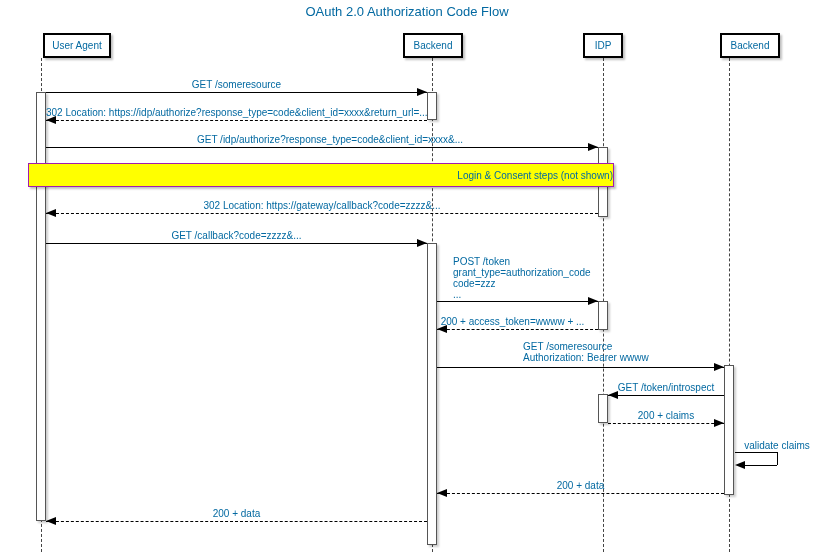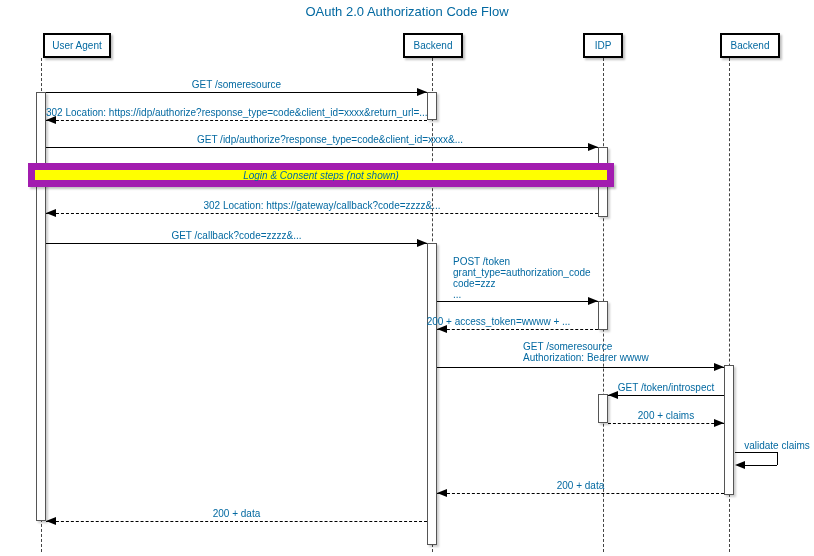--- a/index.html
+++ b/index.html
@@ -23,22 +23,22 @@
   .line.solid{border-top:1px solid #000;}
   .line.dashed{border-top:1px dashed #000;}
   .vline{position:absolute;width:0;border-left:1px solid #000;z-index:4;}
   .arr-r{position:absolute;width:0;height:0;border-top:4px solid transparent;
     border-bottom:4px solid transparent;border-left:10px solid #000;z-index:5;}
   .arr-l{position:absolute;width:0;height:0;border-top:4px solid transparent;
     border-bottom:4px solid transparent;border-right:10px solid #000;z-index:5;}
   .lbl{position:absolute;font-size:10px;text-align:center;white-space:nowrap;z-index:5;line-height:11px;}
   .lbl-block{position:absolute;font-size:10px;text-align:left;white-space:nowrap;z-index:5;line-height:11px;}
   .note{
-    position:absolute;border:7px solid #a21caf;box-shadow:2px 2px 2px rgba(0,0,0,0.25);
-    display:flex;align-items:center;justify-content:center;font-size:10px;z-index:6;box-sizing:border-box;font-style:italic;
+    position:absolute;border:1px solid #a21caf;box-shadow:2px 2px 2px rgba(0,0,0,0.25);
+    display:flex;align-items:center;justify-content:flex-end;font-size:10px;z-index:6;box-sizing:border-box;
   }
 </style>
 </head>
 <body>
 
 <div id="canvas">
 
   <div class="title">OAuth 2.0 Authorization Code Flow</div>
 
   <div class="lifeline" style="left:41px;top:58px;height:494px;"></div>
@@ -93,21 +93,21 @@
 
   <div class="lbl-block" style="left:453px;top:256px;">
     <div>POST /token</div>
     <div>grant_type=authorization_code</div>
     <div>code=zzz</div>
     <div>...</div>
   </div>
   <div class="line solid" style="left:437px;top:301px;width:161px;"></div>
   <div class="arr-r" style="left:588px;top:297px;"></div>
 
-  <div class="lbl" style="left:418px;top:316px;width:161px;">200 + access_token=wwww + ...</div>
+  <div class="lbl" style="left:432px;top:316px;width:161px;">200 + access_token=wwww + ...</div>
   <div class="line dashed" style="left:437px;top:329px;width:161px;"></div>
   <div class="arr-l" style="left:437px;top:325px;"></div>
 
   <div class="lbl-block" style="left:523px;top:341px;">
     <div>GET /someresource</div>
     <div>Authorization: Bearer wwww</div>
   </div>
   <div class="line solid" style="left:437px;top:367px;width:287px;"></div>
   <div class="arr-r" style="left:714px;top:363px;"></div>
 

